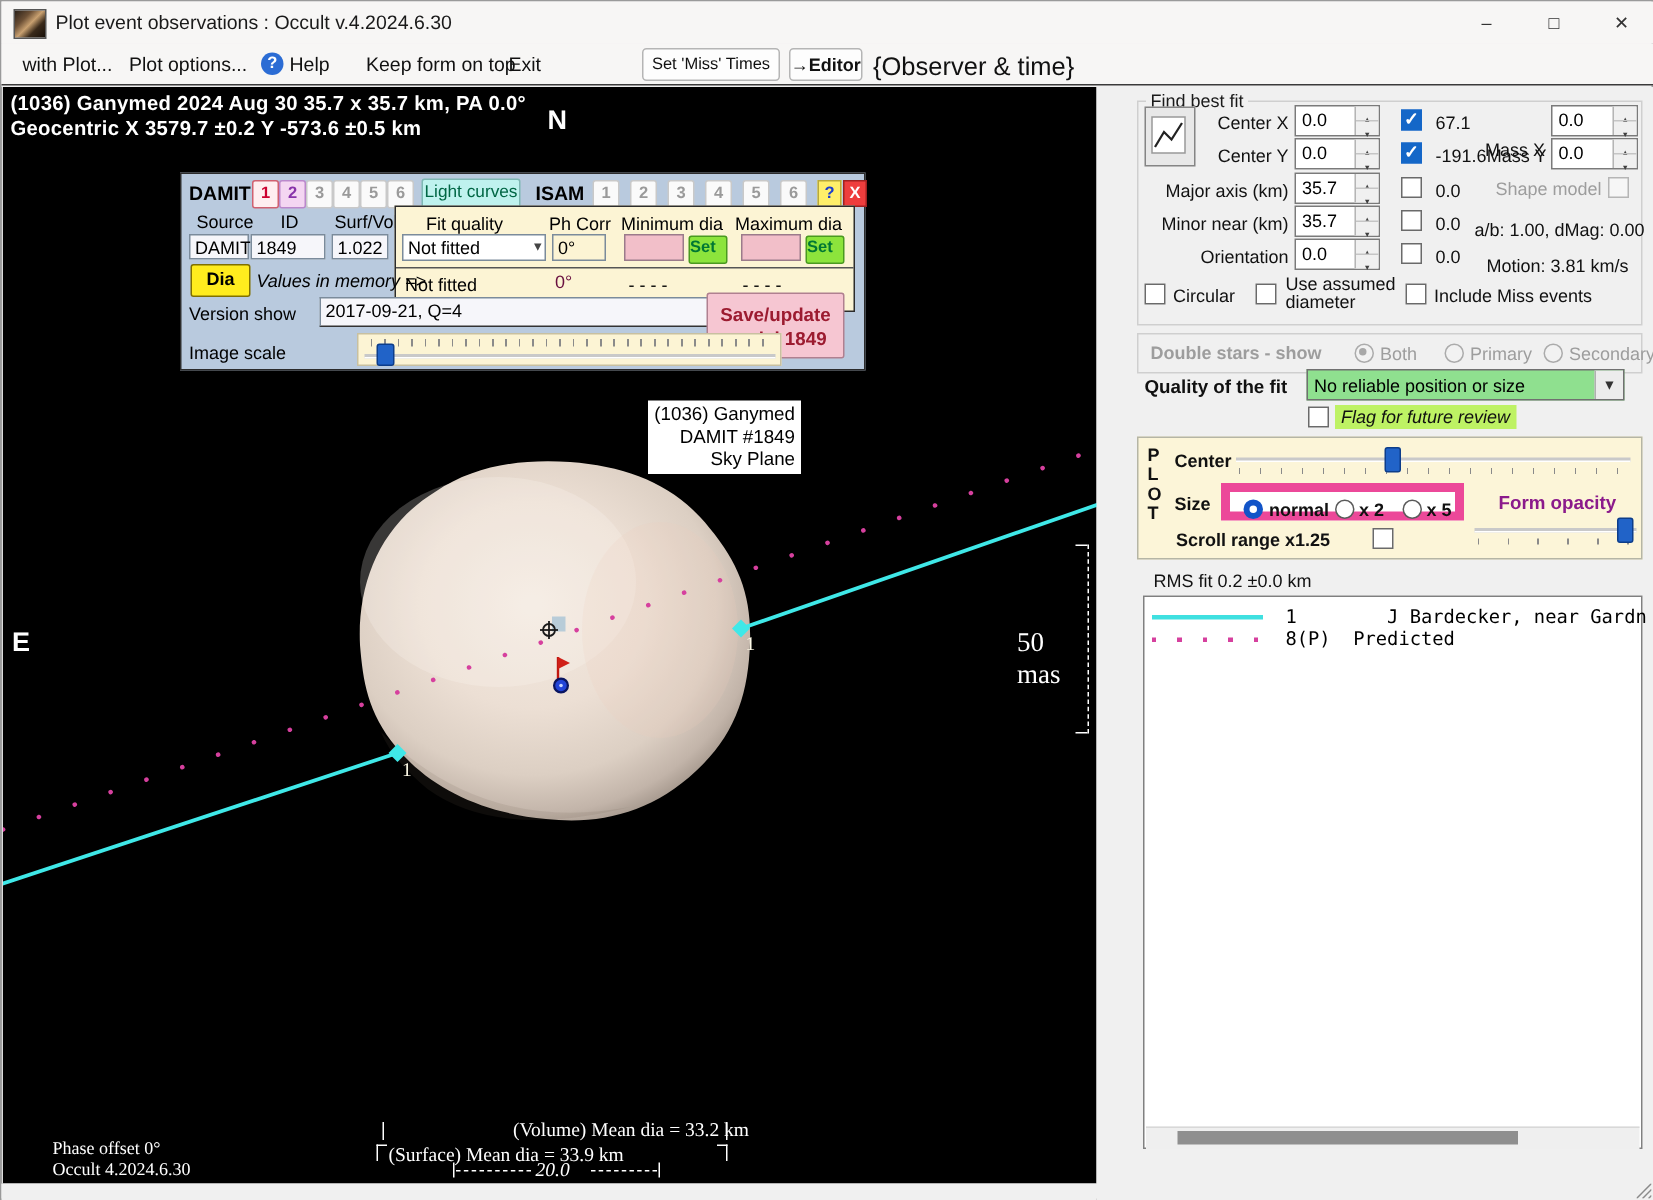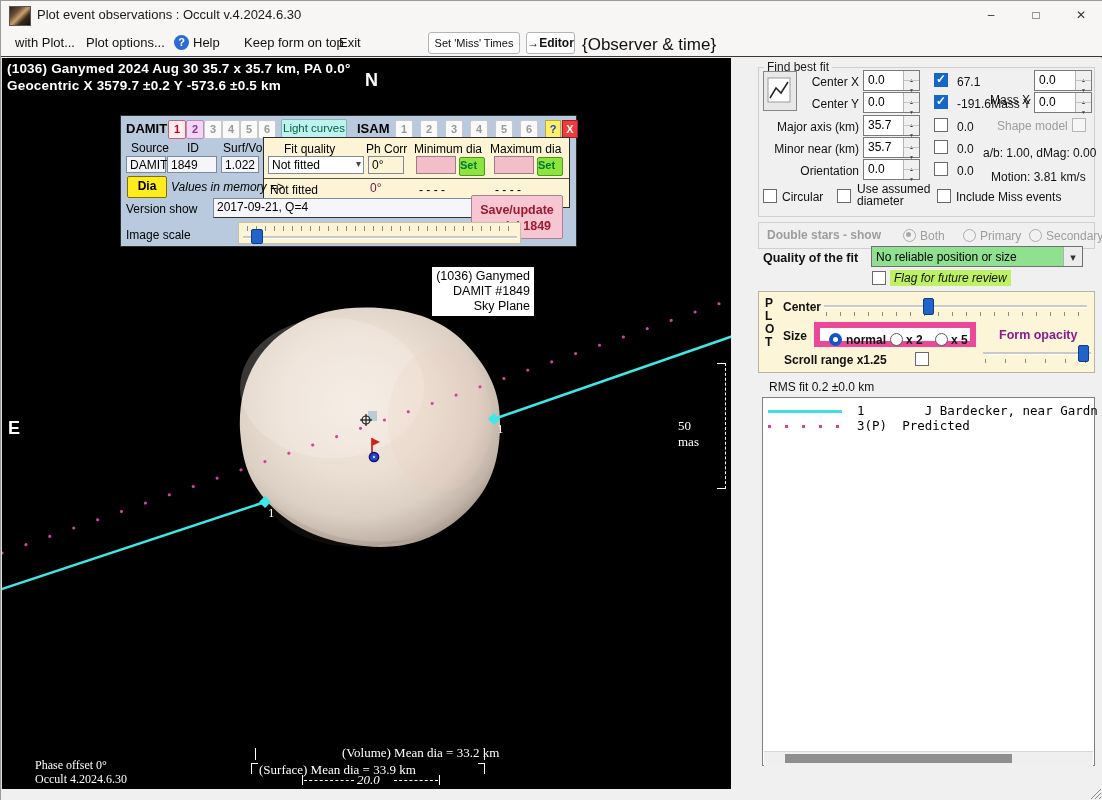--- a/index.html
+++ b/index.html
@@ -174,21 +174,21 @@
       <div>Sky Plane</div>
     </div>
 
     <div class="abs chord-lbl" style="left:266px;top:447px;">1</div>
     <div class="abs chord-lbl" style="left:495px;top:363px;">1</div>
 
     <div class="abs">
       <div class="abs" style="left:723px;top:305px;width:1px;height:126px;border-left:1px dashed #fff;"></div>
       <div class="abs htick" style="left:715px;top:305px;width:8px;"></div>
       <div class="abs htick" style="left:715px;top:430px;width:8px;"></div>
-      <div class="abs wtxt serif" style="left:676px;top:360px;font-size:13px;">50 mas</div>
+      <div class="abs wtxt serif" style="left:676px;top:360px;font-size:18px;">50 mas</div>
     </div>
 
     <div class="abs vtick" style="left:253px;top:690px;height:12px;"></div>
     <div class="abs vtick" style="left:482px;top:690px;height:12px;"></div>
     <div class="abs wtxt serif" style="left:340px;top:687px;font-size:13px;">(Volume) Mean dia = 33.2 km</div>
     <div class="abs vtick" style="left:249px;top:705px;height:11px;"></div>
     <div class="abs htick" style="left:249px;top:705px;width:7px;"></div>
     <div class="abs vtick" style="left:482px;top:705px;height:11px;"></div>
     <div class="abs htick" style="left:476px;top:705px;width:7px;"></div>
     <div class="abs wtxt serif" style="left:257px;top:704px;font-size:13px;">(Surface) Mean dia = 33.9 km</div>
@@ -413,21 +413,21 @@
       <div class="abs groove" style="left:0;top:9px;width:108px;height:2px;"></div>
       <div class="abs slider-ticks" style="left:2px;top:16px;width:104px;height:4px;background:repeating-linear-gradient(90deg,#8a8a8a 0 1px,transparent 1px 20px);"></div>
       <div class="abs thumb" style="left:95px;top:2px;width:9px;height:15px;"></div>
     </div>
 
     <div class="abs rlbl" style="left:38px;top:322px;">RMS fit 0.2 ±0.0 km</div>
     <div class="abs" id="listbox" style="left:31px;top:339px;width:333px;height:369px;">
       <div class="abs swatch-cyan" style="left:5px;top:12px;width:74px;"></div>
       <div class="abs mono" style="left:94px;top:5px;">1        J Bardecker, near Gardn</div>
       <div class="abs swatch-dots" style="left:5px;top:27px;width:74px;"></div>
-      <div class="abs mono" style="left:94px;top:20px;">3(P)  Predicted</div>
+      <div class="abs mono" style="left:94px;top:20px;">8(P)  Predicted</div>
       <div class="abs" id="hscroll" style="left:1px;top:353px;width:329px;height:14px;">
         <div class="hthumb" style="left:21px;width:227px;"></div>
       </div>
     </div>
 
     <svg class="abs" style="left:360px;top:731px;" width="10" height="10">
       <line x1="0" y1="10" x2="10" y2="0" stroke="#8a8a8a"></line>
       <line x1="4" y1="10" x2="10" y2="4" stroke="#8a8a8a"></line>
       <line x1="8" y1="10" x2="10" y2="8" stroke="#8a8a8a"></line>
     </svg>

